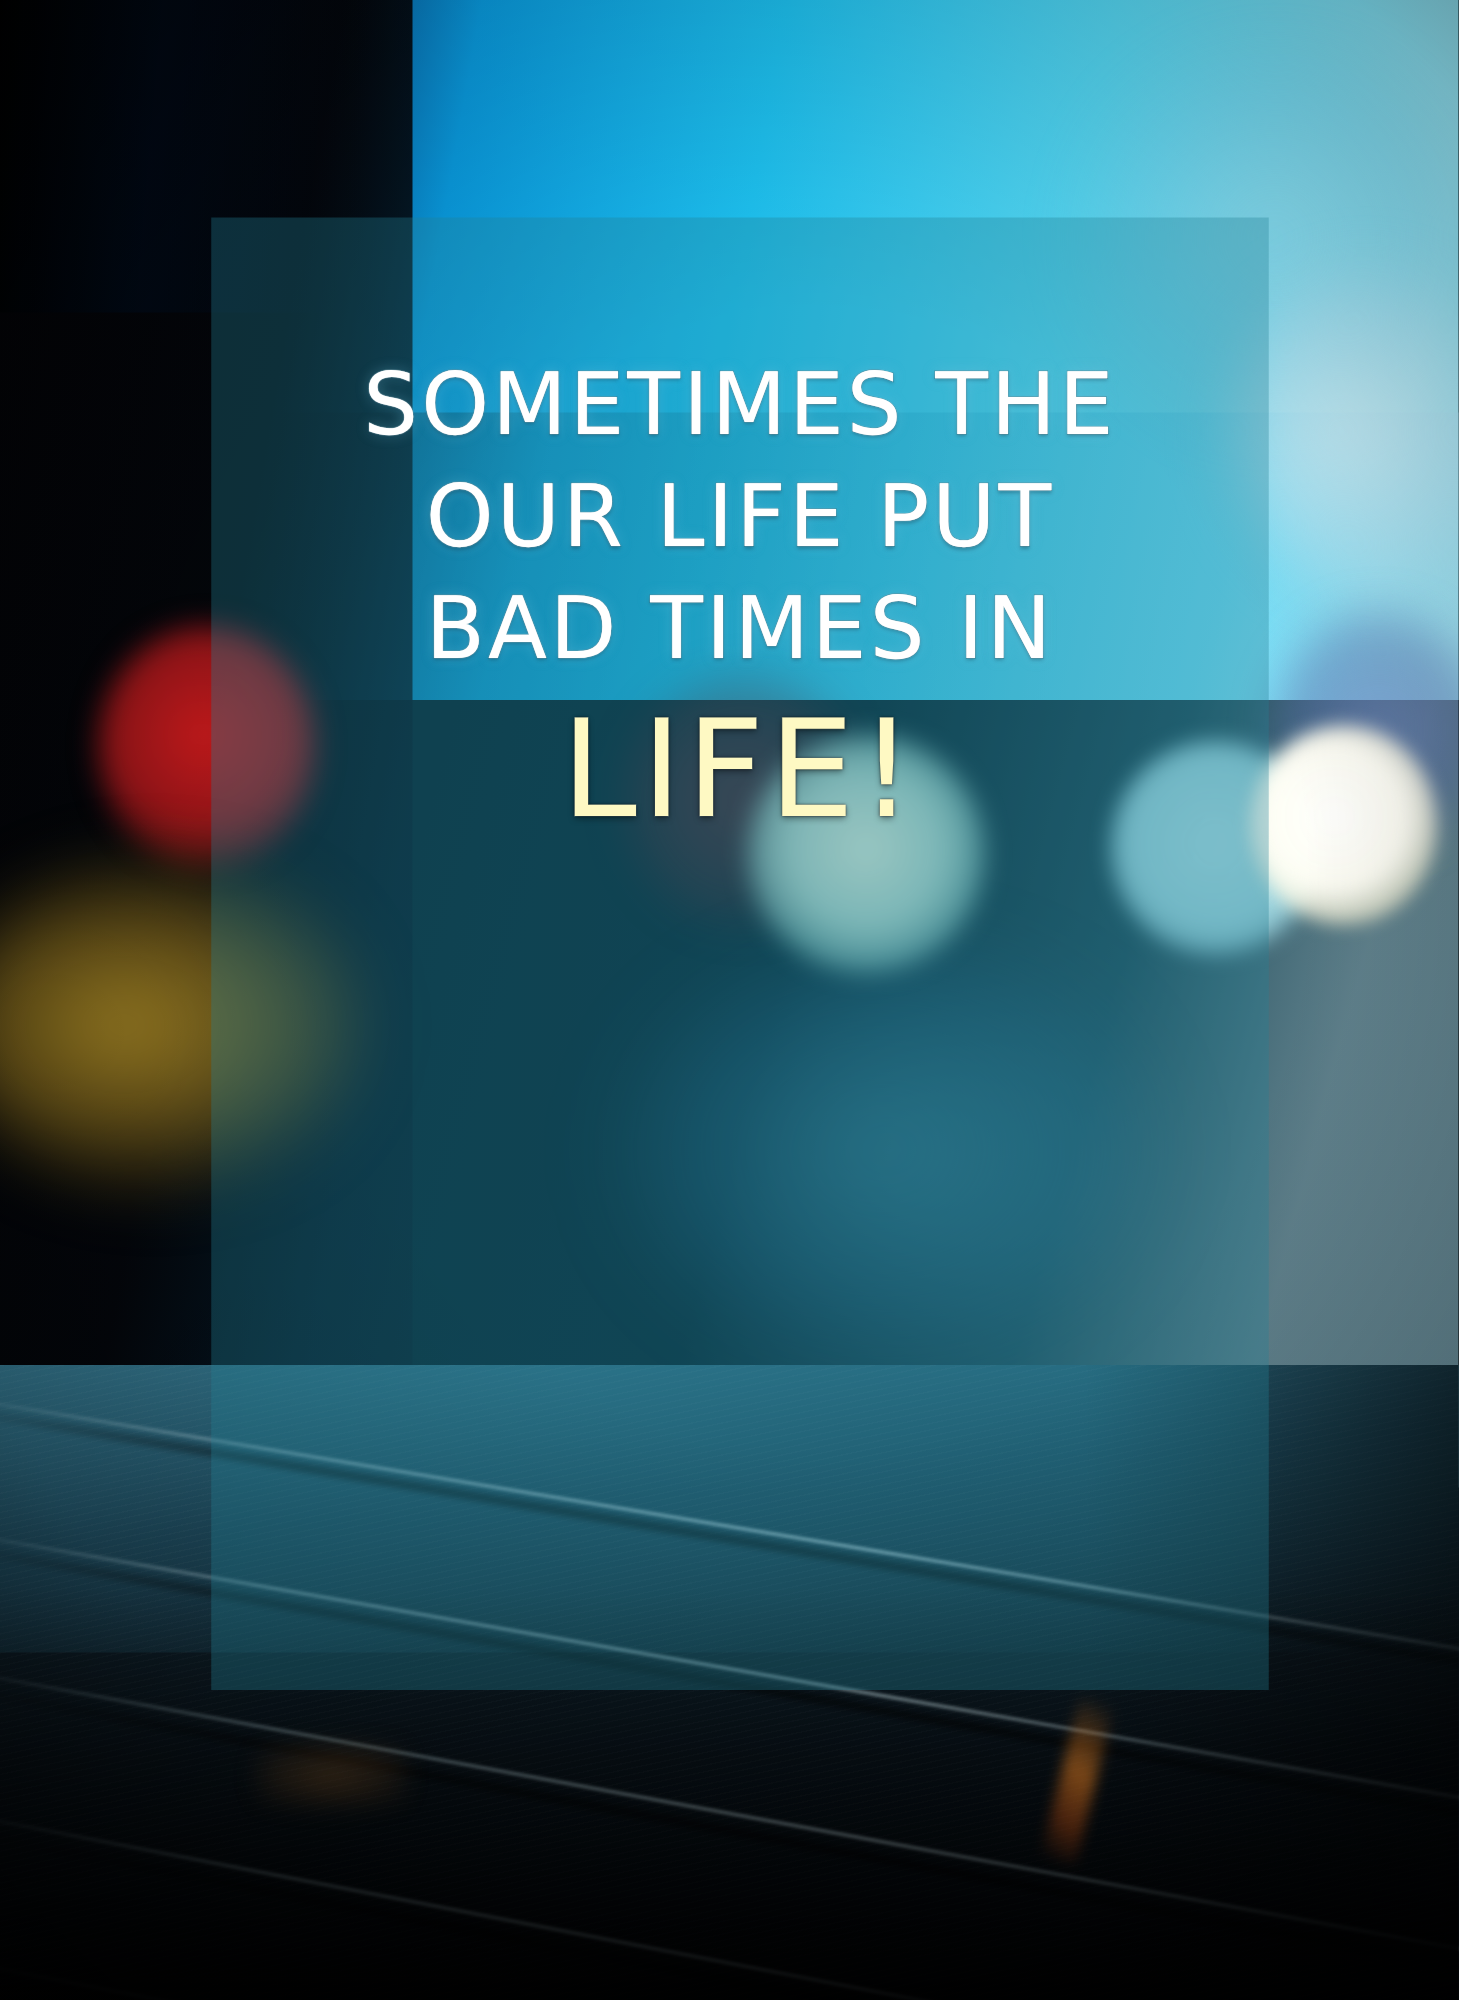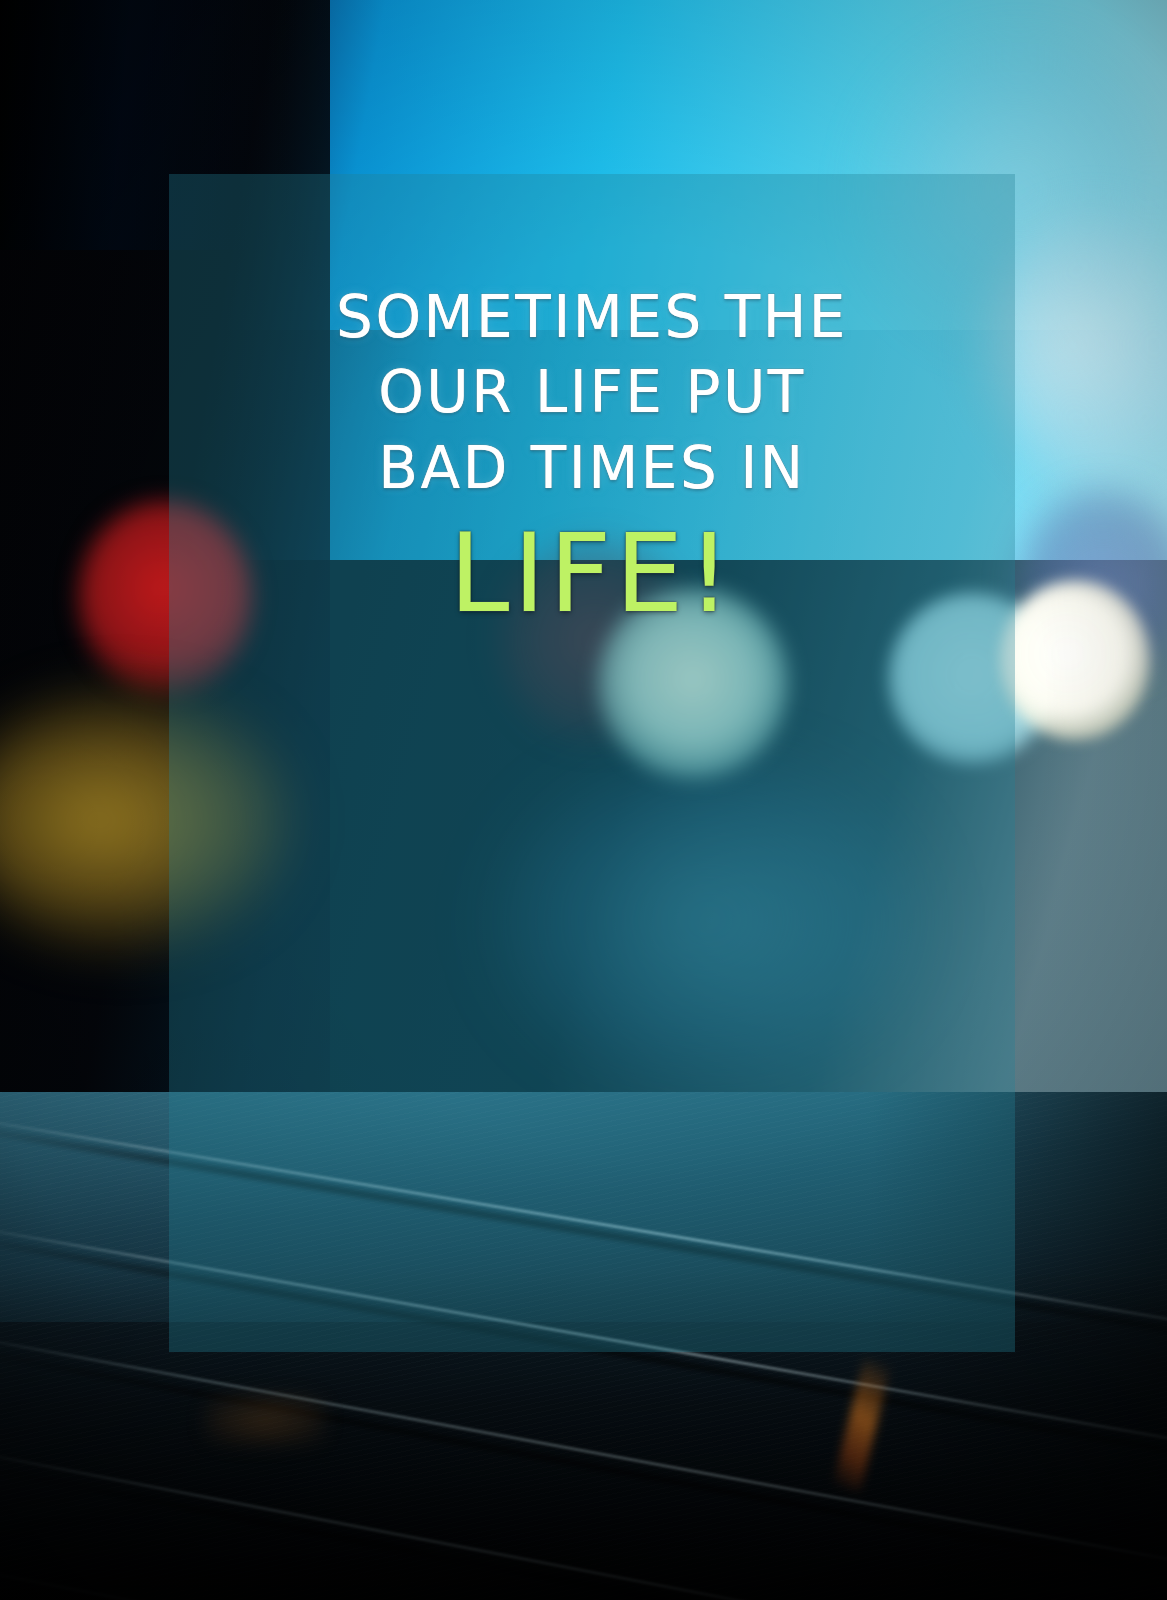--- a/index.html
+++ b/index.html
@@ -277,21 +277,21 @@
     flex-direction: column;
     align-items: center;
     justify-content: flex-start;
     padding-top: 106px;
     box-sizing: border-box;
   }
 
   .quote-line {
     font-family: "DejaVu Sans", sans-serif;
     font-weight: 400;
-    font-size: 58px;
+    font-size: 69px;
     line-height: 1.30;
     letter-spacing: 2.5px;
     text-transform: uppercase;
     text-align: center;
     white-space: nowrap;
     color: #ffffff;
     -webkit-text-stroke: 1px rgba(40,92,110,0.55);
     paint-order: stroke fill;
     text-shadow:
       0 0 1px rgba(255,255,255,0.9),
@@ -302,21 +302,21 @@
   
   .quote-finale {
     font-family: "DejaVu Sans", sans-serif;
     font-weight: 400;
     font-size: 108px;
     line-height: 1.08;
     letter-spacing: 4px;
     text-transform: uppercase;
     text-align: center;
     white-space: nowrap;
-    color: #bef264;
+    color: #fef9c3;
     -webkit-text-stroke: 1px rgba(160,190,200,0.35);
     paint-order: stroke fill;
     text-shadow:
       0 0 2px rgba(0,0,0,0.8),
       0 2px 5px rgba(0,0,0,0.35);
     margin-top: 10px;
   }
 </style>
 </head>
 <body>

